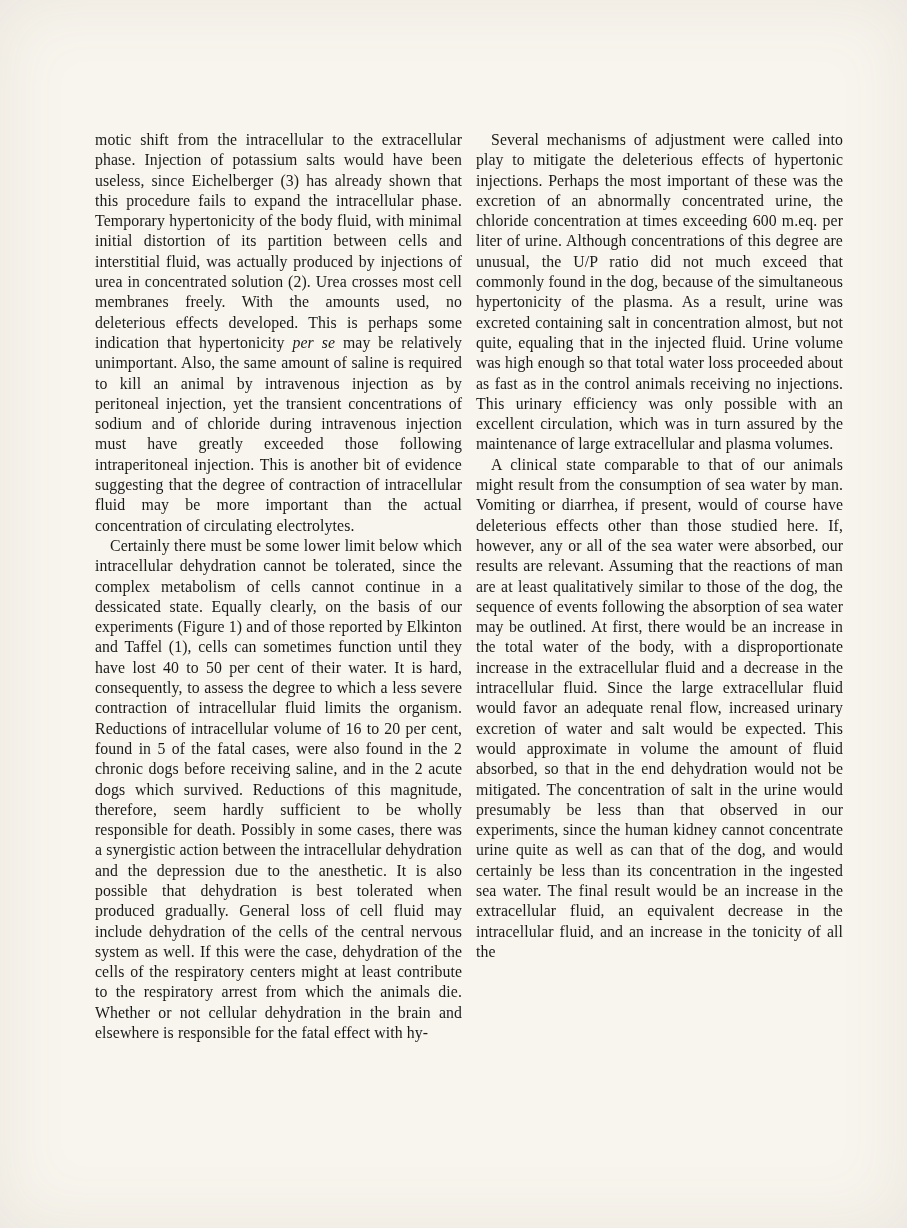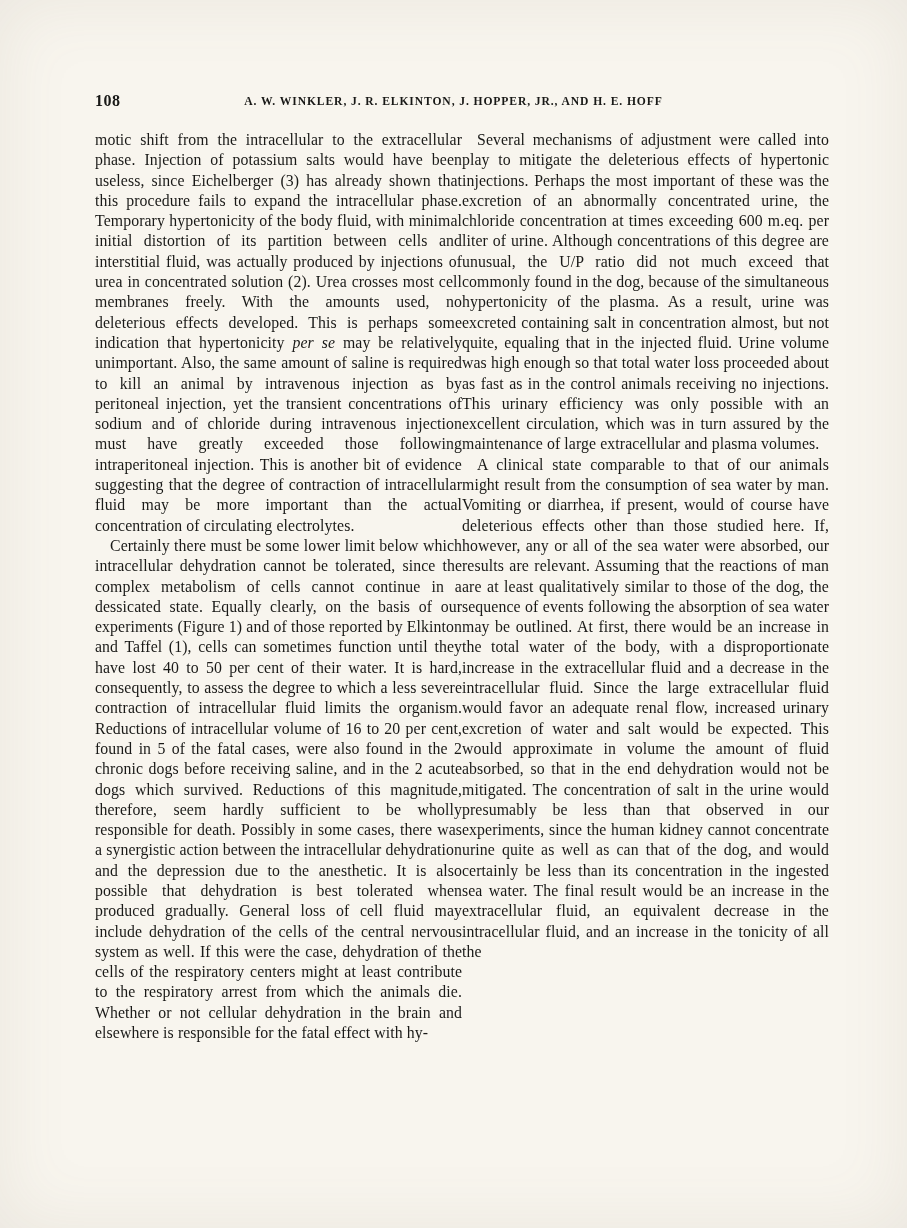--- a/index.html
+++ b/index.html
@@ -41,20 +41,21 @@
     font-weight: bold;
     letter-spacing: 0.9px;
     padding-top: 3px;
   }
   .columns {
     position: absolute;
     top: 130px;
     left: 95px;
     width: 748px;
     display: flex;
+    gap: 14px;
   }
   .col {
     width: 367px;
     text-align: justify;
     font-size: 15.8px;
     line-height: 20.3px;
     letter-spacing: 0.1px;
   }
   .para {
     margin: 0;
@@ -65,24 +66,20 @@
   }
   .para em {
     font-style: italic;
   }
 </style>
 </head>
 <body>
 
 <div class="sheet">
 
-  <div class="running-header">
-    <span class="pagenum">108</span>
-    <span class="authors">A. W. WINKLER, J. R. ELKINTON, J. HOPPER, JR., AND H. E. HOFF</span>
-  </div>
 
   <div class="columns">
 
     <div class="col">
       <p class="para"><span>motic shift from the intracellular to the extracellular phase.  Injection of potassium salts would have been useless, since Eichelberger (3) has already shown that this procedure fails to expand the intracellular phase.  Temporary hypertonicity of the body fluid, with minimal initial distortion of its partition between cells and interstitial fluid, was actually produced by injections of urea in concentrated solution (2).  Urea crosses most cell membranes freely.  With the amounts used, no deleterious effects developed.  This is perhaps some indication that hypertonicity </span><em>per se</em><span> may be relatively unimportant.  Also, the same amount of saline is required to kill an animal by intravenous injection as by peritoneal injection, yet the transient concentrations of sodium and of chloride during intravenous injection must have greatly exceeded those following intraperitoneal injection.  This is another bit of evidence suggesting that the degree of contraction of intracellular fluid may be more important than the actual concentration of circulating electrolytes.</span></p>
       <p class="para indent">Certainly there must be some lower limit below which intracellular dehydration cannot be tolerated, since the complex metabolism of cells cannot continue in a dessicated state.  Equally clearly, on the basis of our experiments (Figure 1) and of those reported by Elkinton and Taffel (1), cells can sometimes function until they have lost 40 to 50 per cent of their water.  It is hard, consequently, to assess the degree to which a less severe contraction of intracellular fluid limits the organism.  Reductions of intracellular volume of 16 to 20 per cent, found in 5 of the fatal cases, were also found in the 2 chronic dogs before receiving saline, and in the 2 acute dogs which survived.  Reductions of this magnitude, therefore, seem hardly sufficient to be wholly responsible for death.  Possibly in some cases, there was a synergistic action between the intracellular dehydration and the depression due to the anesthetic.  It is also possible that dehydration is best tolerated when produced gradually.  General loss of cell fluid may include dehydration of the cells of the central nervous system as well.  If this were the case, dehydration of the cells of the respiratory centers might at least contribute to the respiratory arrest from which the animals die.  Whether or not cellular dehydration in the brain and elsewhere is responsible for the fatal effect with hy-</p>
     </div>
 
     <div class="col">
       <p class="para indent">Several mechanisms of adjustment were called into play to mitigate the deleterious effects of hypertonic injections.  Perhaps the most important of these was the excretion of an abnormally concentrated urine, the chloride concentration at times exceeding 600 m.eq. per liter of urine.  Although concentrations of this degree are unusual, the U/P ratio did not much exceed that commonly found in the dog, because of the simultaneous hypertonicity of the plasma.  As a result, urine was excreted containing salt in concentration almost, but not quite, equaling that in the injected fluid.  Urine volume was high enough so that total water loss proceeded about as fast as in the control animals receiving no injections.  This urinary efficiency was only possible with an excellent circulation, which was in turn assured by the maintenance of large extracellular and plasma volumes.</p>

